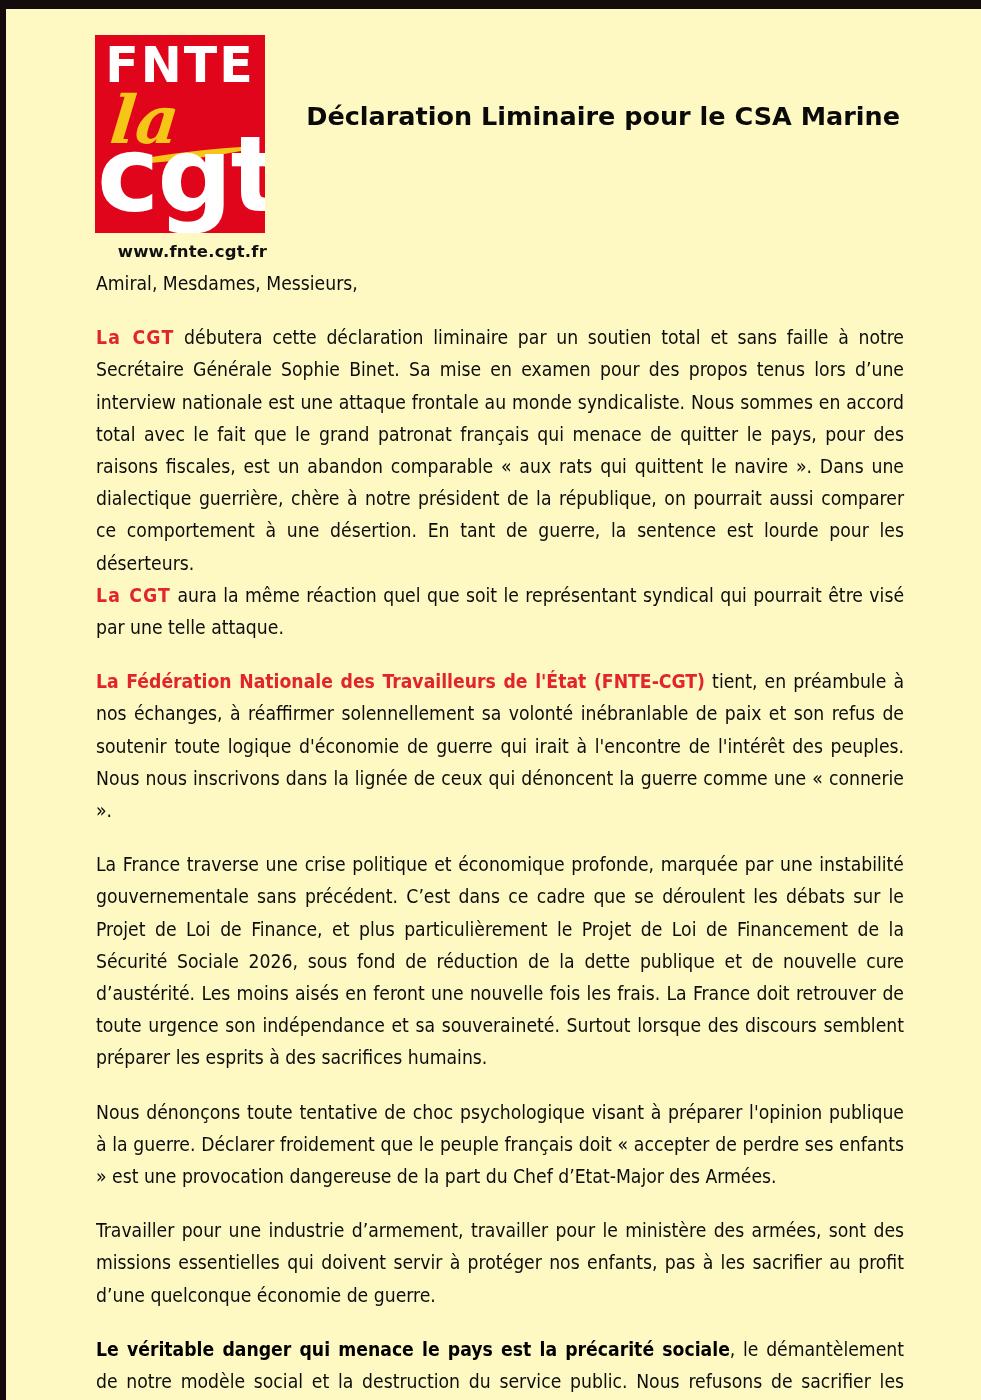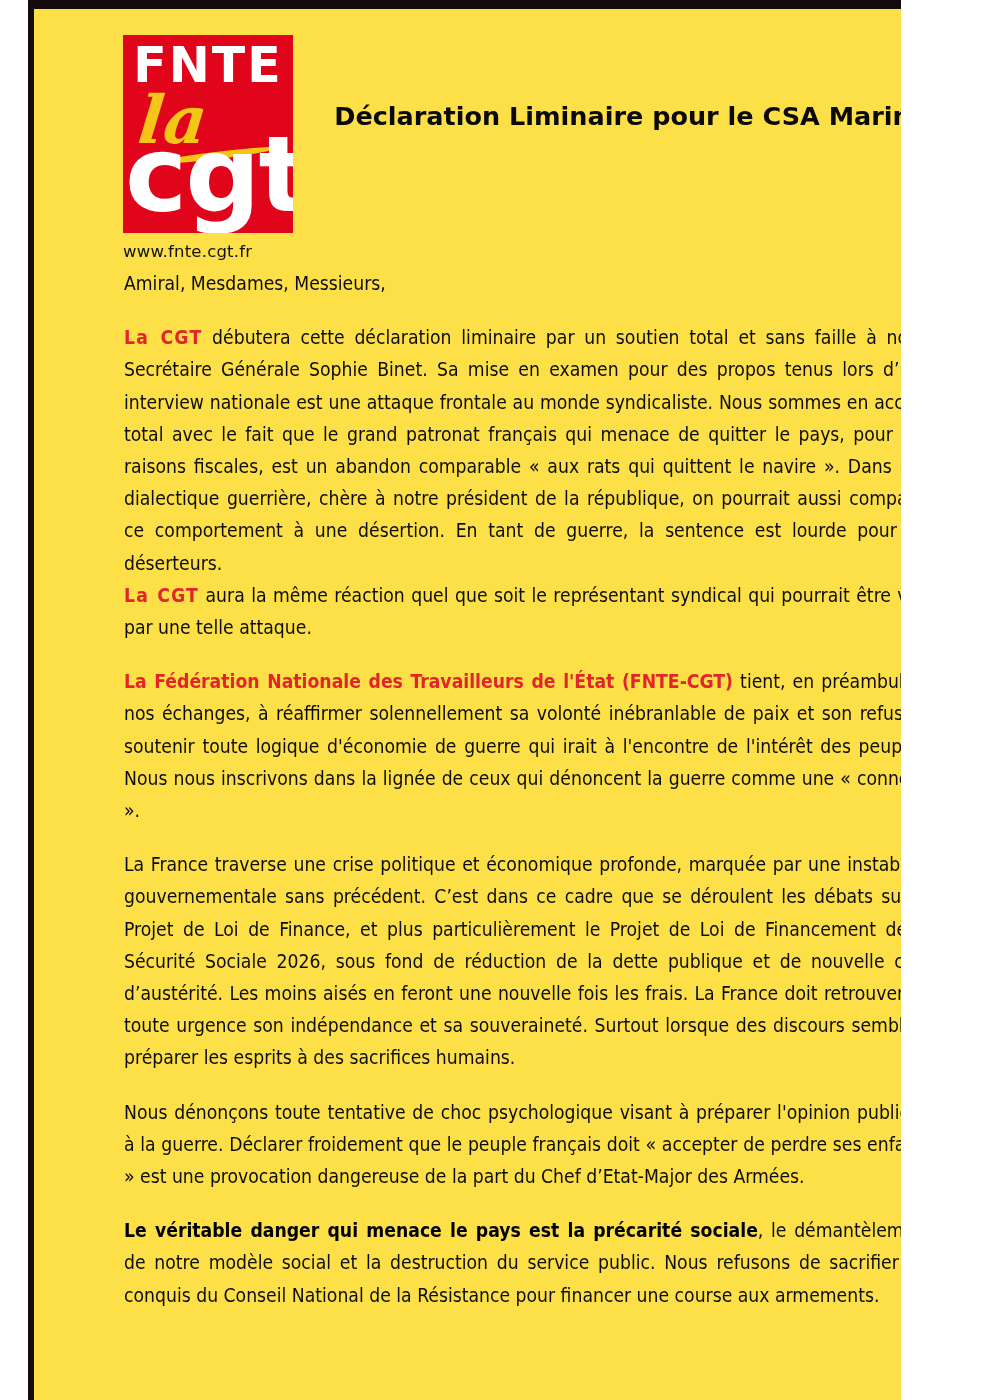--- a/index.html
+++ b/index.html
@@ -8,26 +8,25 @@
     padding: 0;
     background: #ffffff;
   }
 
   body {
     font-family: "DejaVu Sans Condensed", "Liberation Sans Narrow", "Liberation Sans", sans-serif;
   }
 
   .page {
     position: relative;
-    width: 873px;
+    width: 981px;
     height: 1400px;
-    background: #fde047;
+    background: #fef9c3;
     overflow: hidden;
     box-sizing: border-box;
-    margin-left: 28px;
   }
 
   
   .edge-top {
     position: absolute;
     top: 0; left: 0;
     width: 981px;
     height: 9px;
     background: #140c0c;
   }
@@ -112,24 +111,24 @@
     font-weight: bold;
     font-size: 105px;
     line-height: 1;
     letter-spacing: -2px;
     text-align: right;
   }
 
   .logo-url {
     margin-top: 9px;
     width: 172px;
-    text-align: left;
+    text-align: right;
     color: #111111;
     font-family: "DejaVu Sans", "Liberation Sans", sans-serif;
-    font-weight: normal;
+    font-weight: bold;
     font-size: 16.5px;
     letter-spacing: 0.2px;
   }
 
   .doc-title {
     position: absolute;
     left: 262px;
     top: 68px;
     width: 638px;
     text-align: right;
@@ -216,18 +215,19 @@
     <p class="p-gap"><span class="red-sp">La CGT</span><span> débutera cette déclaration liminaire par un soutien total et sans faille à notre Secrétaire Générale Sophie Binet. Sa mise en examen pour des propos tenus lors d’une interview nationale est une attaque frontale au monde syndicaliste. Nous sommes en accord total avec le fait que le grand patronat français qui menace de quitter le pays, pour des raisons fiscales, est un abandon comparable « aux rats qui quittent le navire ». Dans une dialectique guerrière, chère à notre président de la république, on pourrait aussi comparer ce comportement à une désertion. En tant de guerre, la sentence est lourde pour les déserteurs.</span></p>
 
     <p class="p-nogap"><span class="red-sp">La CGT</span><span> aura la même réaction quel que soit le représentant syndical qui pourrait être visé par une telle attaque.</span></p>
 
     <p class="p-gap"><span class="red">La Fédération Nationale des Travailleurs de l'État (FNTE-CGT)</span><span> tient, en préambule à nos échanges, à réaffirmer solennellement sa volonté inébranlable de paix et son refus de soutenir toute logique d'économie de guerre qui irait à l'encontre de l'intérêt des peuples. Nous nous inscrivons dans la lignée de ceux qui dénoncent la guerre comme une « connerie ».</span></p>
 
     <p class="p-gap"><span>La France traverse une crise politique et économique profonde, marquée par une instabilité gouvernementale sans précédent. C’est dans ce cadre que se déroulent les débats sur le Projet de Loi de Finance, et plus particulièrement le Projet de Loi de Financement de la Sécurité Sociale 2026, sous fond de réduction de la dette publique et de nouvelle cure d’austérité. Les moins aisés en feront une nouvelle fois les frais. La France doit retrouver de toute urgence son indépendance et sa souveraineté. Surtout lorsque des discours semblent préparer les esprits à des sacrifices humains.</span></p>
 
     <p class="p-gap"><span>Nous dénonçons toute tentative de choc psychologique visant à préparer l'opinion publique à la guerre. Déclarer froidement que le peuple français doit « accepter de perdre ses enfants » est une provocation dangereuse de la part du Chef d’Etat-Major des Armées.</span></p>
 
+    <p class="p-gap"><span>Travailler pour une industrie d’armement, travailler pour le ministère des armées, sont des missions essentielles qui doivent servir à protéger nos enfants, pas à les sacrifier au profit d’une quelconque économie de guerre.</span></p>
 
     <p class="p-gap"><span class="bk">Le véritable danger qui menace le pays est la précarité sociale</span><span>, le démantèlement de notre modèle social et la destruction du service public. Nous refusons de sacrifier les conquis du Conseil National de la Résistance pour financer une course aux armements.</span></p>
 
   </div>
 
 </div>
 
 </body></html>

